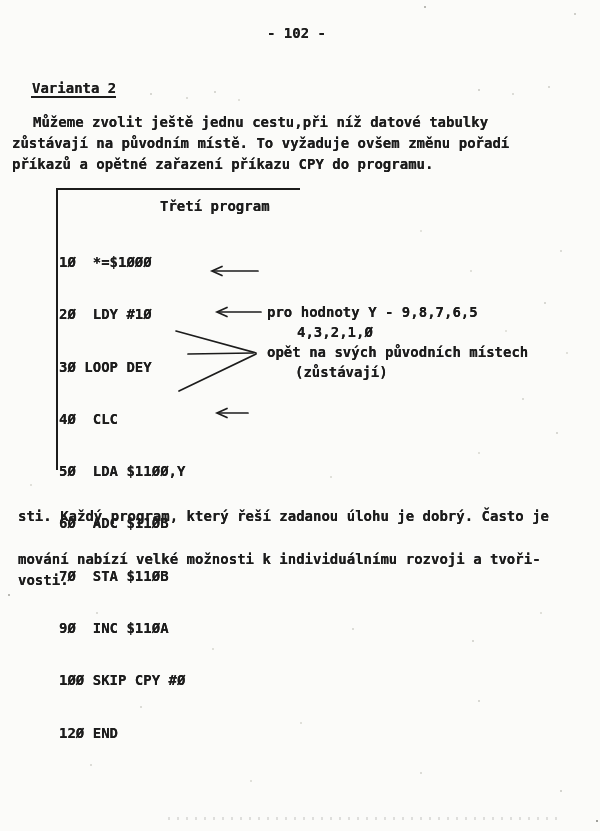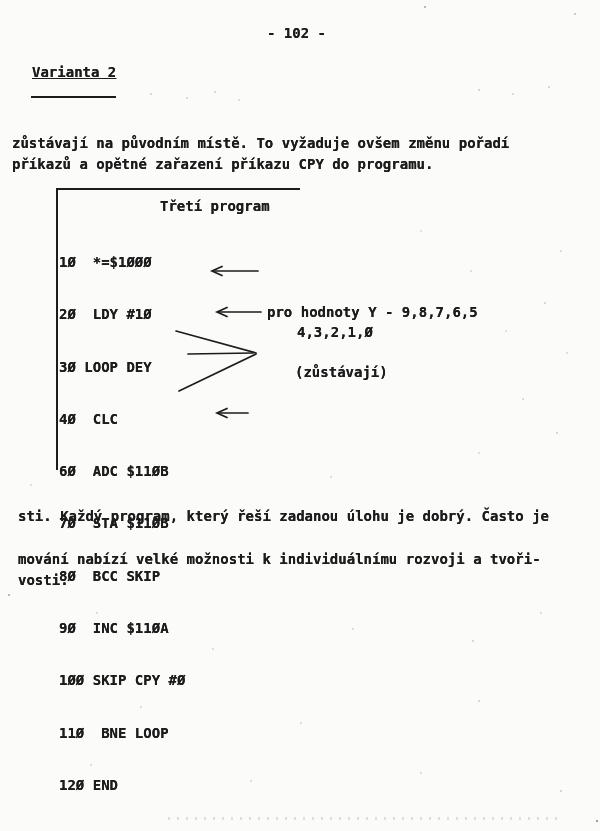--- a/index.html
+++ b/index.html
@@ -18,21 +18,21 @@
   .txt{
     position:absolute;
     font-size:14px;
     font-weight:bold;
     line-height:18px;
     white-space:pre;
     color:#1c1c1c;
     text-shadow:0 0 .4px #2a2a2a;
   }
   .pagenum{left:267px;top:24px;}
-  .heading{left:32px;top:63px;text-decoration:underline;}
+  .heading{left:32px;top:79px;}
   .heading-underline{
     position:absolute;left:31px;top:96px;width:85px;height:2px;background:#1c1c1c;
   }
   .box-top{position:absolute;left:56px;top:188px;width:244px;height:2px;background:#1c1c1c;}
   .box-left{position:absolute;left:56px;top:188px;width:2px;height:282px;background:#1c1c1c;}
   .listing-title{left:160px;top:197px;}
   .code{
     position:absolute;left:59px;top:220px;
     font-size:14px;font-weight:bold;white-space:pre;
     text-shadow:0 0 .4px #2a2a2a;
@@ -64,43 +64,44 @@
 </head>
 <body>
 
 <div class="page">
 
   <div class="txt pagenum">- 102 -</div>
 
   <div class="txt heading">Varianta 2</div>
   <div class="heading-underline"></div>
 
+  <div class="txt" style="left:33px;top:113px">Můžeme zvolit ještě jednu cestu,při níž datové tabulky</div>
   <div class="txt" style="left:12px;top:134px">zůstávají na původním místě. To vyžaduje ovšem změnu pořadí</div>
   <div class="txt" style="left:12px;top:155px">příkazů a opětné zařazení příkazu CPY do programu.</div>
 
   <div class="box-top"></div>
   <div class="box-left"></div>
   <div class="txt listing-title">Třetí program</div>
 
   <div class="code">
     <div class="cl">1Ø  *=$1ØØØ</div>
     <div class="cl">2Ø  LDY #1Ø</div>
     <div class="cl">3Ø LOOP DEY</div>
     <div class="cl">4Ø  CLC</div>
+    <div class="cl">5Ø  LDA $11ØØ,Y</div>
     <div class="cl">6Ø  ADC $11ØB</div>
     <div class="cl">7Ø  STA $11ØB</div>
-    <div class="cl">8Ø  BCC SKIP</div>
     <div class="cl">9Ø  INC $11ØA</div>
     <div class="cl">1ØØ SKIP CPY #Ø</div>
-    <div class="cl">11Ø  BNE LOOP</div>
     <div class="cl">12Ø END</div>
   </div>
 
   <div class="txt" style="left:267px;top:303px">pro hodnoty Y - 9,8,7,6,5</div>
   <div class="txt" style="left:297px;top:323px">4,3,2,1,Ø</div>
+  <div class="txt" style="left:267px;top:343px">opět na svých původních místech</div>
   <div class="txt" style="left:295px;top:363px">(zůstávají)</div>
 
   <svg class="marks" width="600" height="831" viewBox="0 0 600 831">
     <g stroke="#1c1c1c" stroke-width="1.7" fill="none" stroke-linecap="round">
 
       <g>
         <line x1="258" y1="271" x2="214" y2="271"></line>
         <path d="M222,266.5 L212,271 L222,275.5"></path>
       </g>
 

